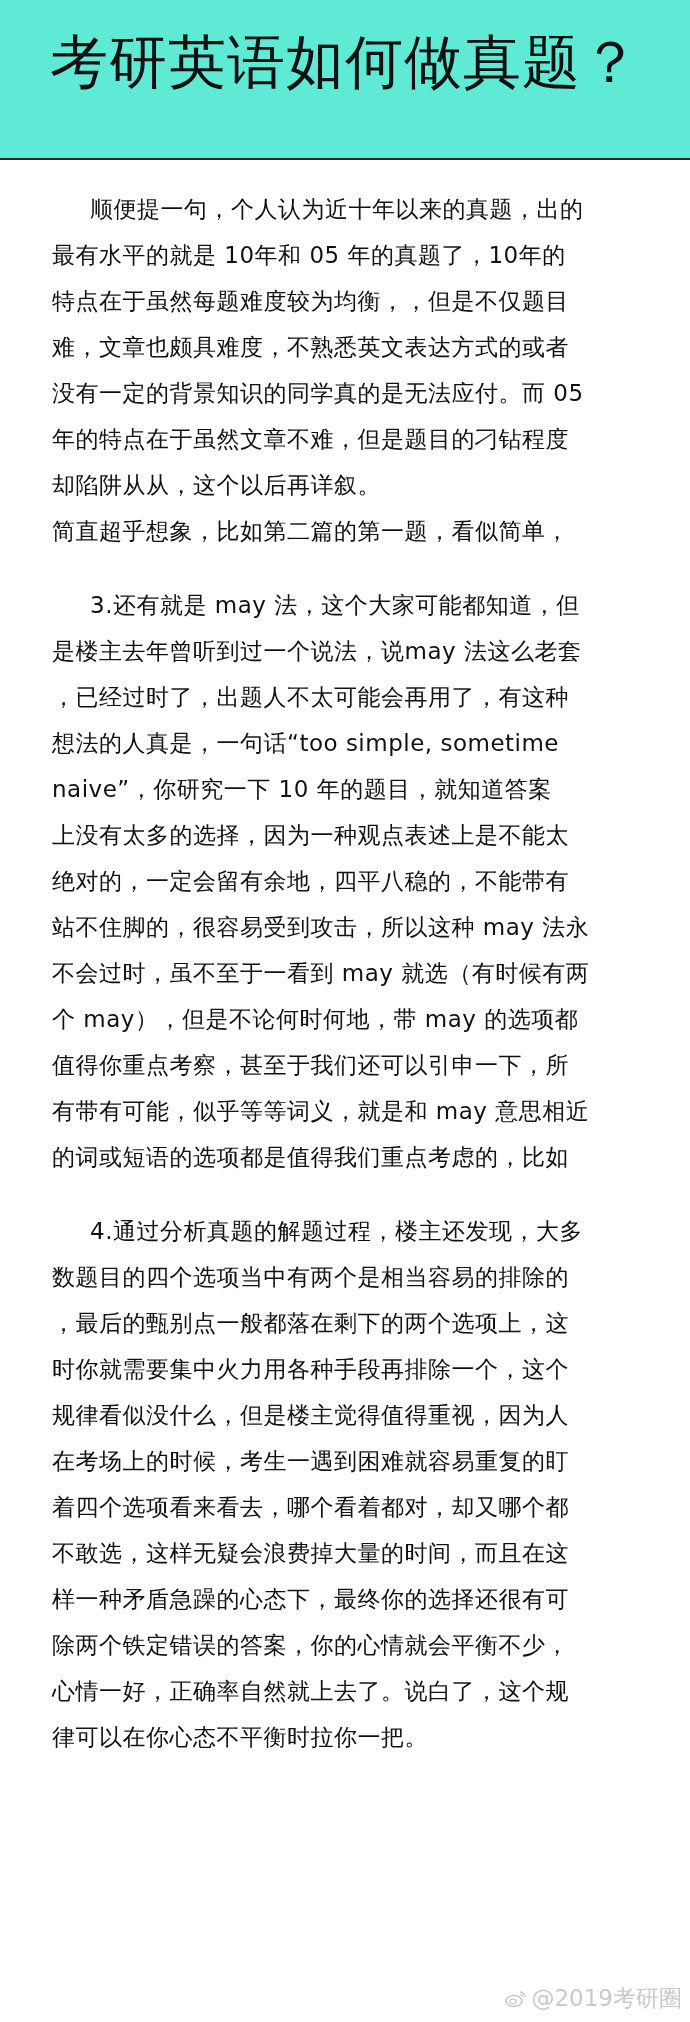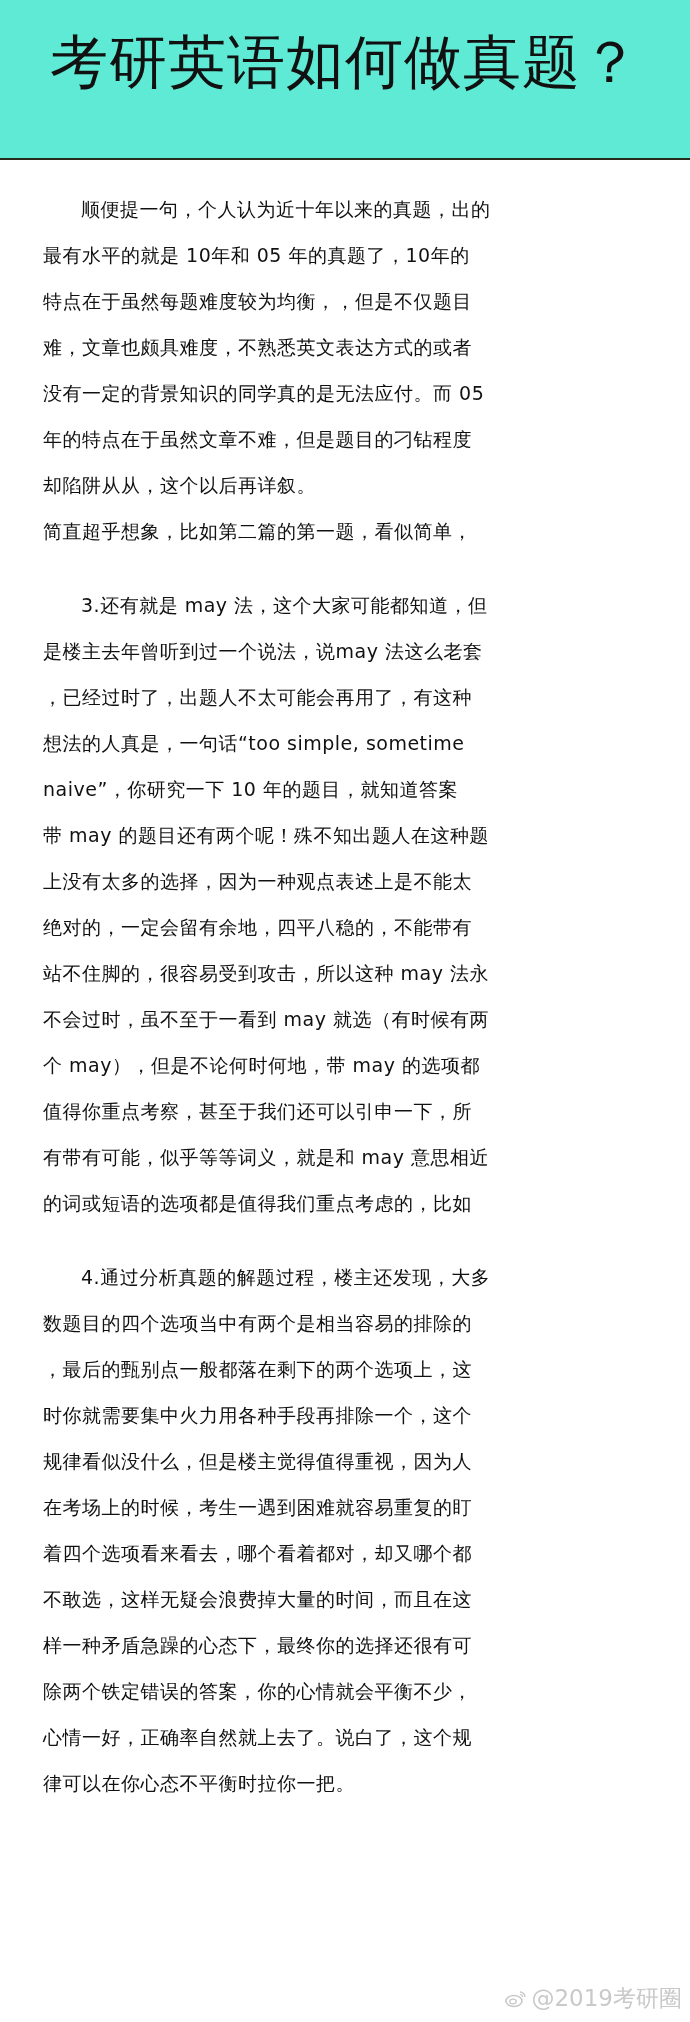--- a/index.html
+++ b/index.html
@@ -41,23 +41,24 @@
       top: 186px;
       width: 620px;
     }
     .para {
       margin: 0 0 28px 0;
     }
     .line {
       display: block;
       height: 46px;
       line-height: 46px;
-      font-size: 19px;
+      font-size: 23px;
       white-space: nowrap;
       letter-spacing: 0.5px;
+      margin-left: 9px;
     }
     .line.indent {
       padding-left: 38px;
     }
     .watermark {
       position: absolute;
       right: 8px;
       bottom: 8px;
       display: flex;
       align-items: center;
@@ -89,21 +90,20 @@
     <span class="line">却陷阱从从，这个以后再详叙。</span>
     <span class="line">简直超乎想象，比如第二篇的第一题，看似简单，</span>
   </p>
 
   <p class="para">
     <span class="line indent">3.还有就是 may 法，这个大家可能都知道，但</span>
     <span class="line">是楼主去年曾听到过一个说法，说may 法这么老套</span>
     <span class="line">，已经过时了，出题人不太可能会再用了，有这种</span>
     <span class="line">想法的人真是，一句话“too simple, sometime</span>
     <span class="line">naive”，你研究一下 10 年的题目，就知道答案</span>
-    <span class="line">带 may 的题目还有两个呢！殊不知出题人在这种题</span>
     <span class="line">上没有太多的选择，因为一种观点表述上是不能太</span>
     <span class="line">绝对的，一定会留有余地，四平八稳的，不能带有</span>
     <span class="line">站不住脚的，很容易受到攻击，所以这种 may 法永</span>
     <span class="line">不会过时，虽不至于一看到 may 就选（有时候有两</span>
     <span class="line">个 may），但是不论何时何地，带 may 的选项都</span>
     <span class="line">值得你重点考察，甚至于我们还可以引申一下，所</span>
     <span class="line">有带有可能，似乎等等词义，就是和 may 意思相近</span>
     <span class="line">的词或短语的选项都是值得我们重点考虑的，比如</span>
   </p>
 

